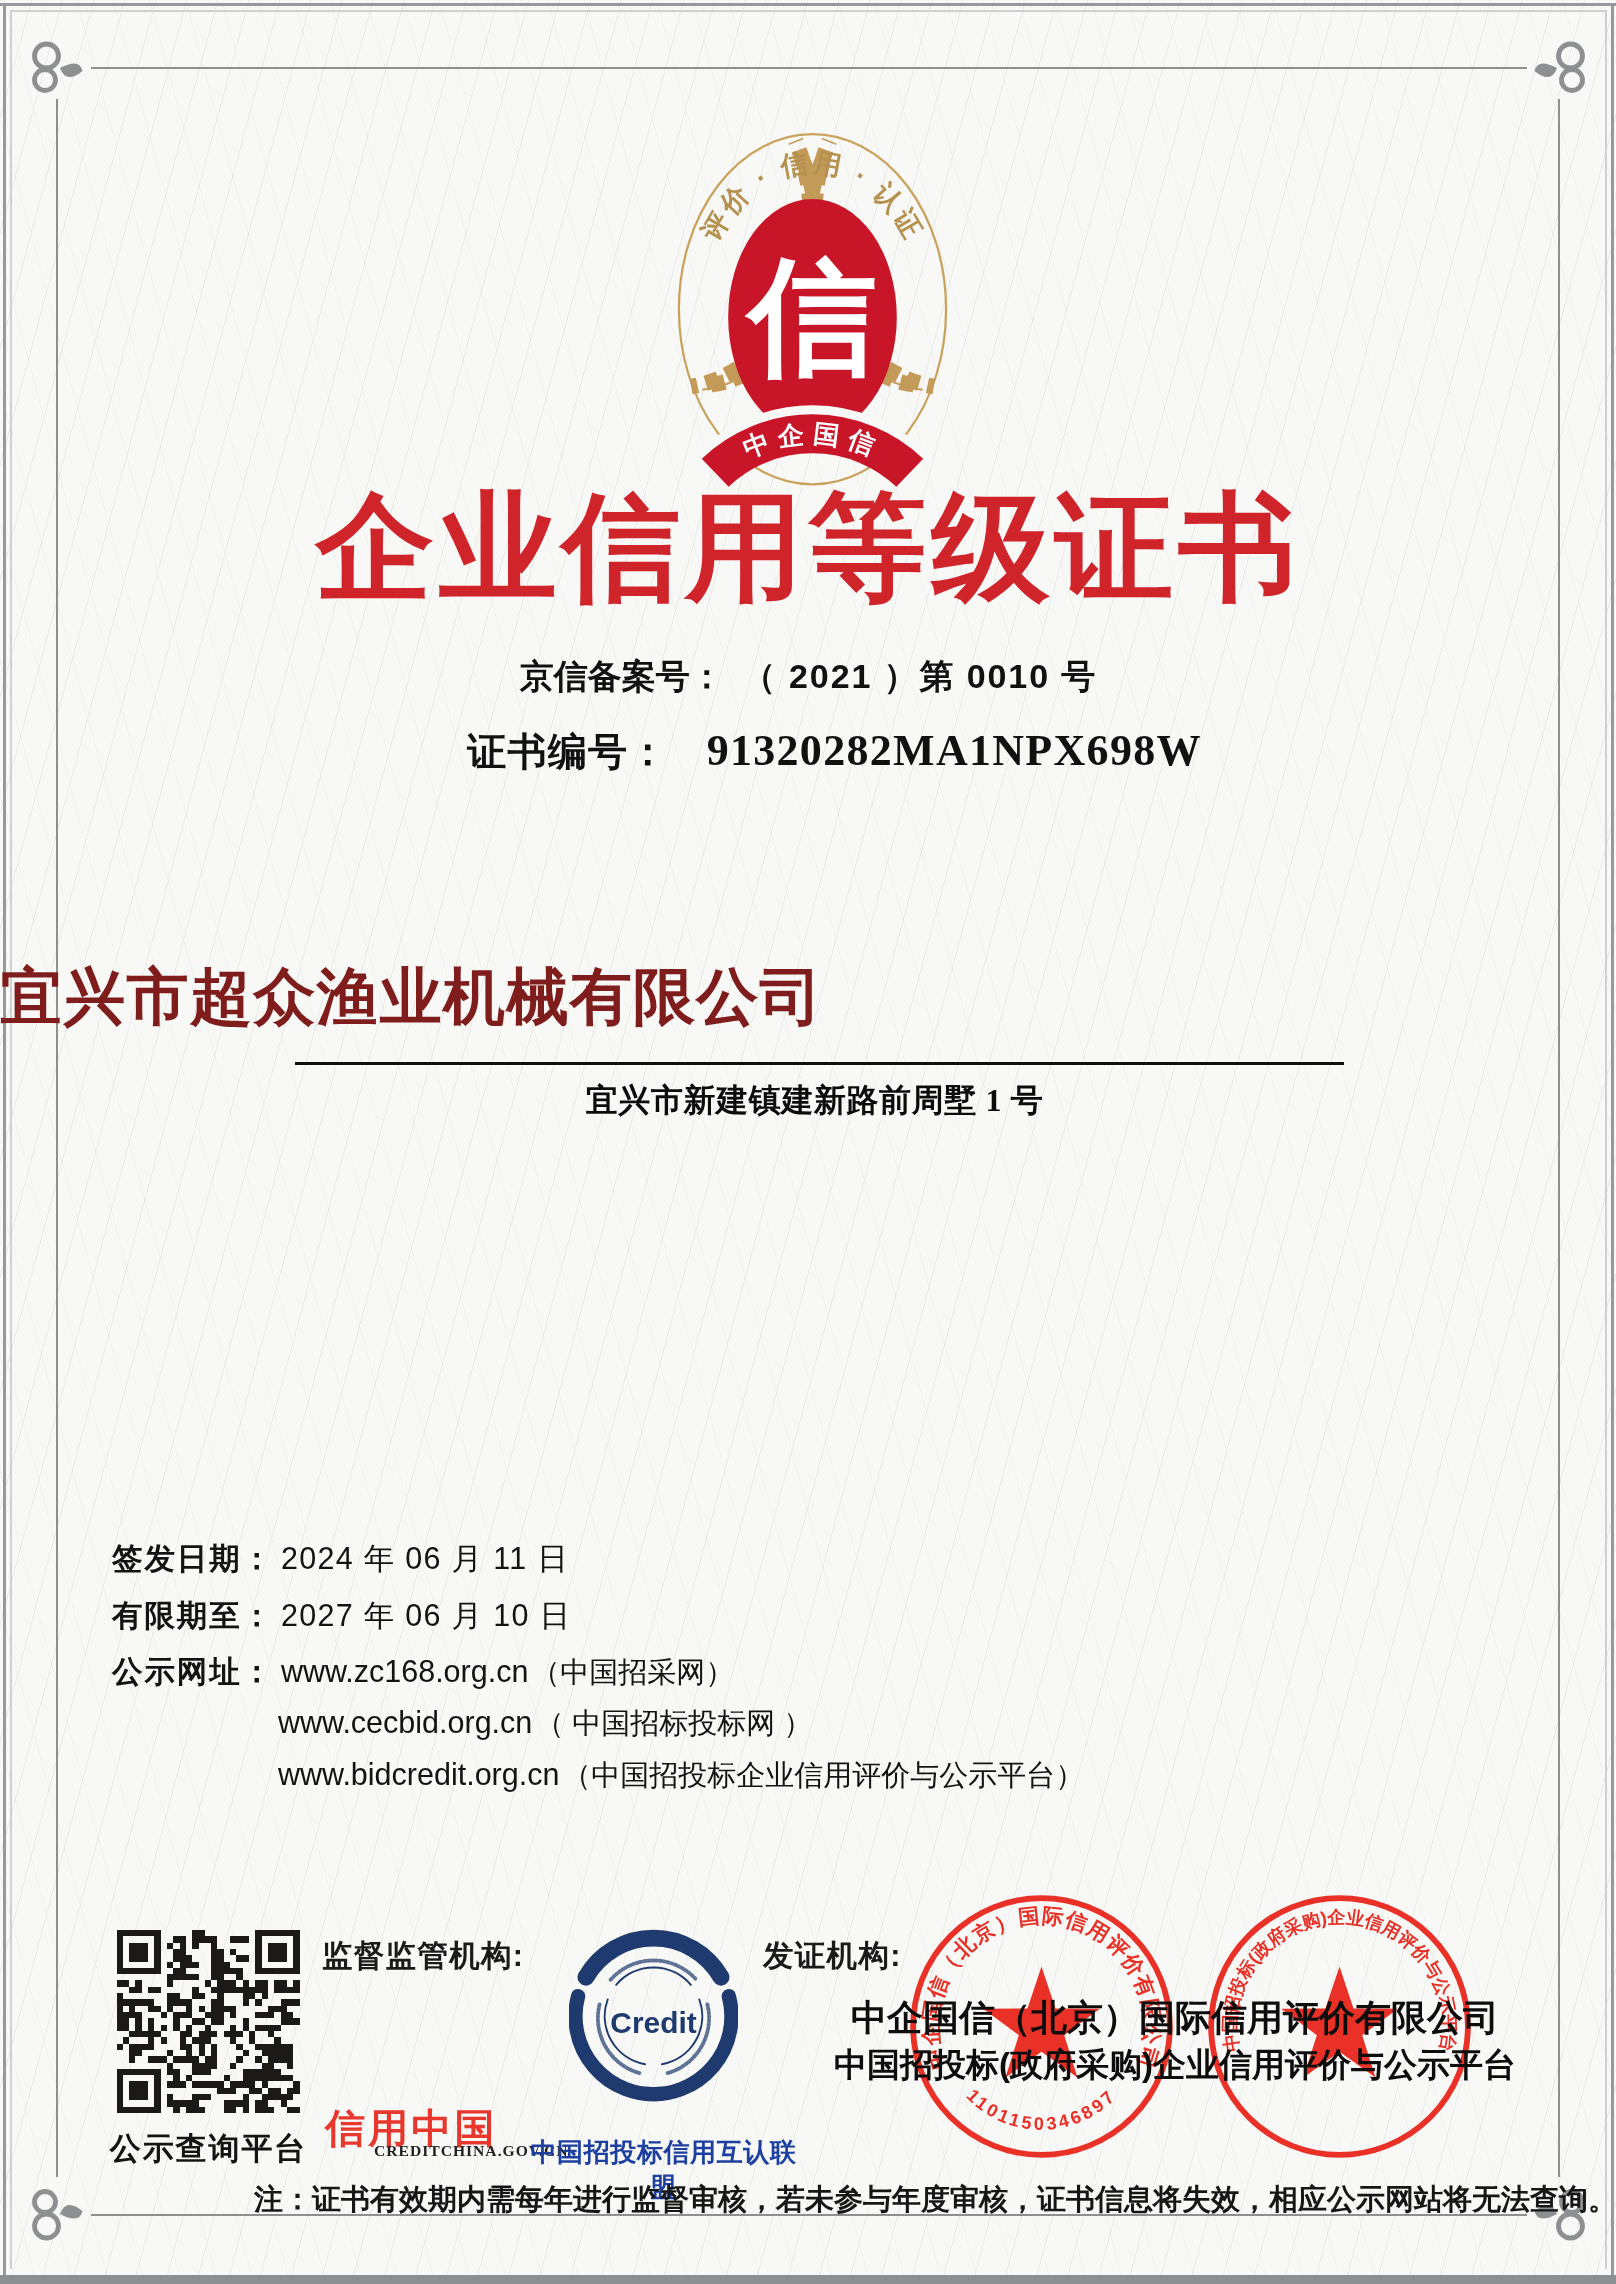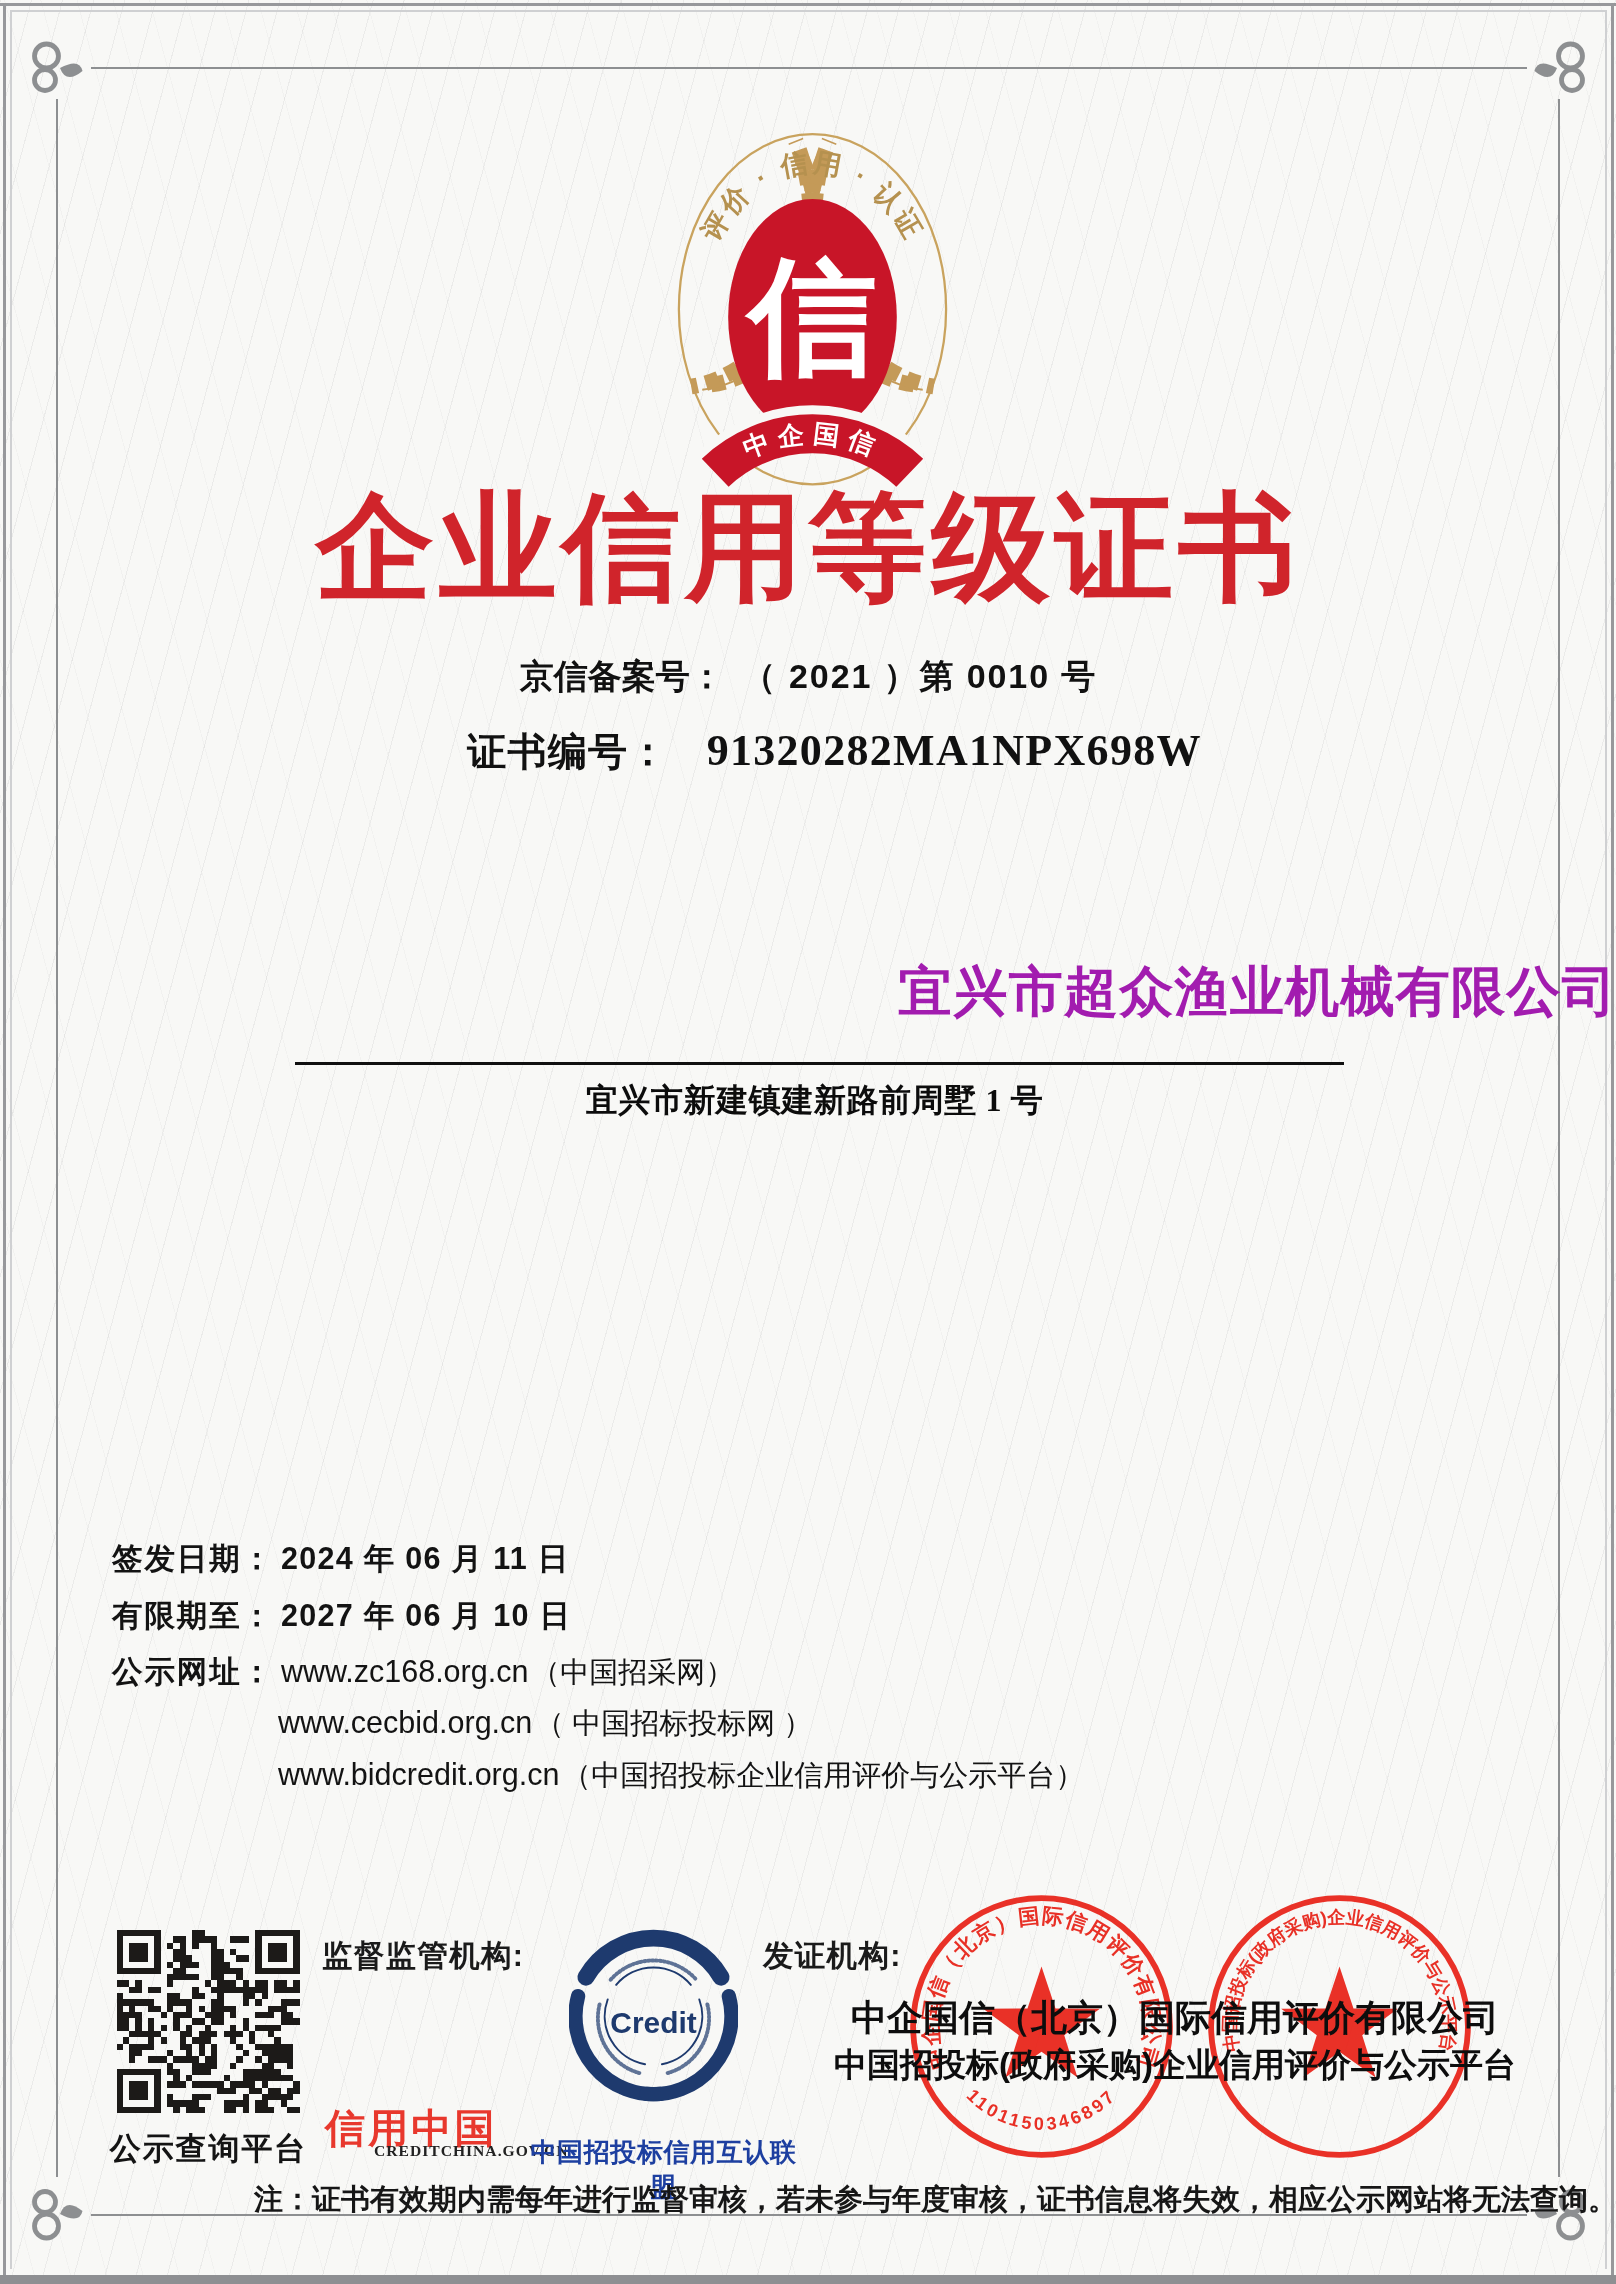--- a/index.html
+++ b/index.html
@@ -34,31 +34,31 @@
   .title{left:0;right:0;top:486px;text-align:center;font-size:118px;font-weight:900;
     color:#d0242b;letter-spacing:5.2px;line-height:1.05;}
   .filing{left:0;right:0;top:654px;text-align:center;font-size:34px;font-weight:700;color:#111;}
   .filing .val{margin-left:18px;letter-spacing:1.9px;}
   .certline{left:0;right:0;top:725px;display:flex;justify-content:center;align-items:baseline;
     transform:translateX(26px);color:#111;}
   .certline .lab{font-size:39px;font-weight:800;letter-spacing:1.3px;}
   .certline .val{font-size:44px;font-weight:700;font-family:"Liberation Serif",serif;margin-left:38px;letter-spacing:1.3px;}
   .hereby{left:0;right:0;top:856px;text-align:center;font-size:35px;font-weight:700;
     font-family:"Liberation Serif",serif;letter-spacing:3.9px;color:#111;}
-  .company{left:0;right:0;top:963px;text-align:right;font-size:54px;font-weight:900;
-    font-family:"Liberation Serif",serif;letter-spacing:1.3px;color:#a21caf;line-height:1.1;}
+  .company{left:0;right:0;top:963px;text-align:left;font-size:62px;font-weight:900;
+    font-family:"Liberation Serif",serif;letter-spacing:1.3px;color:#7f1d1d;line-height:1.1;}
   .company-underline{left:295px;top:1062px;width:1049px;height:3.2px;background:#101010;}
   .address{left:12px;right:0;top:1079px;text-align:center;font-size:32px;font-weight:800;
     font-family:"Liberation Serif",serif;letter-spacing:0.6px;color:#0c0c0c;}
   .rating{left:0;right:0;top:1239px;text-align:center;font-size:157px;font-weight:700;
     font-family:"Liberation Serif",serif;color:#d0242b;letter-spacing:15.6px;line-height:1;}
   
   .drow{left:112px;height:39px;white-space:nowrap;color:#131313;}
   .drow .lab{display:inline-block;width:166px;font-size:30.5px;font-weight:700;letter-spacing:1.9px;}
-  .drow .val{font-size:30.5px;font-weight:700;letter-spacing:1.3px;}
+  .drow .val{font-size:30.5px;font-weight:400;letter-spacing:1.3px;}
   .drow .url{font-size:30.5px;font-weight:500;letter-spacing:0;}
   .drow .cn{font-size:29px;font-weight:500;}
   .r1{top:1539px;} .r2{top:1596px;} .r3{top:1652px;}
   .r4{top:1704px;left:278px;} .r5{top:1756px;left:278px;}
   
   #qr{left:114px;top:1930px;width:188px;height:183px;}
   #qr svg{width:100%;height:100%;shape-rendering:crispEdges;}
   .qr-caption{left:95px;top:2128px;width:227px;text-align:center;font-size:31px;font-weight:800;
     letter-spacing:1.9px;color:#141414;}
   .supervisor{left:322px;top:1936px;font-size:30.5px;font-weight:600;letter-spacing:1.3px;color:#1a1a1a;}

